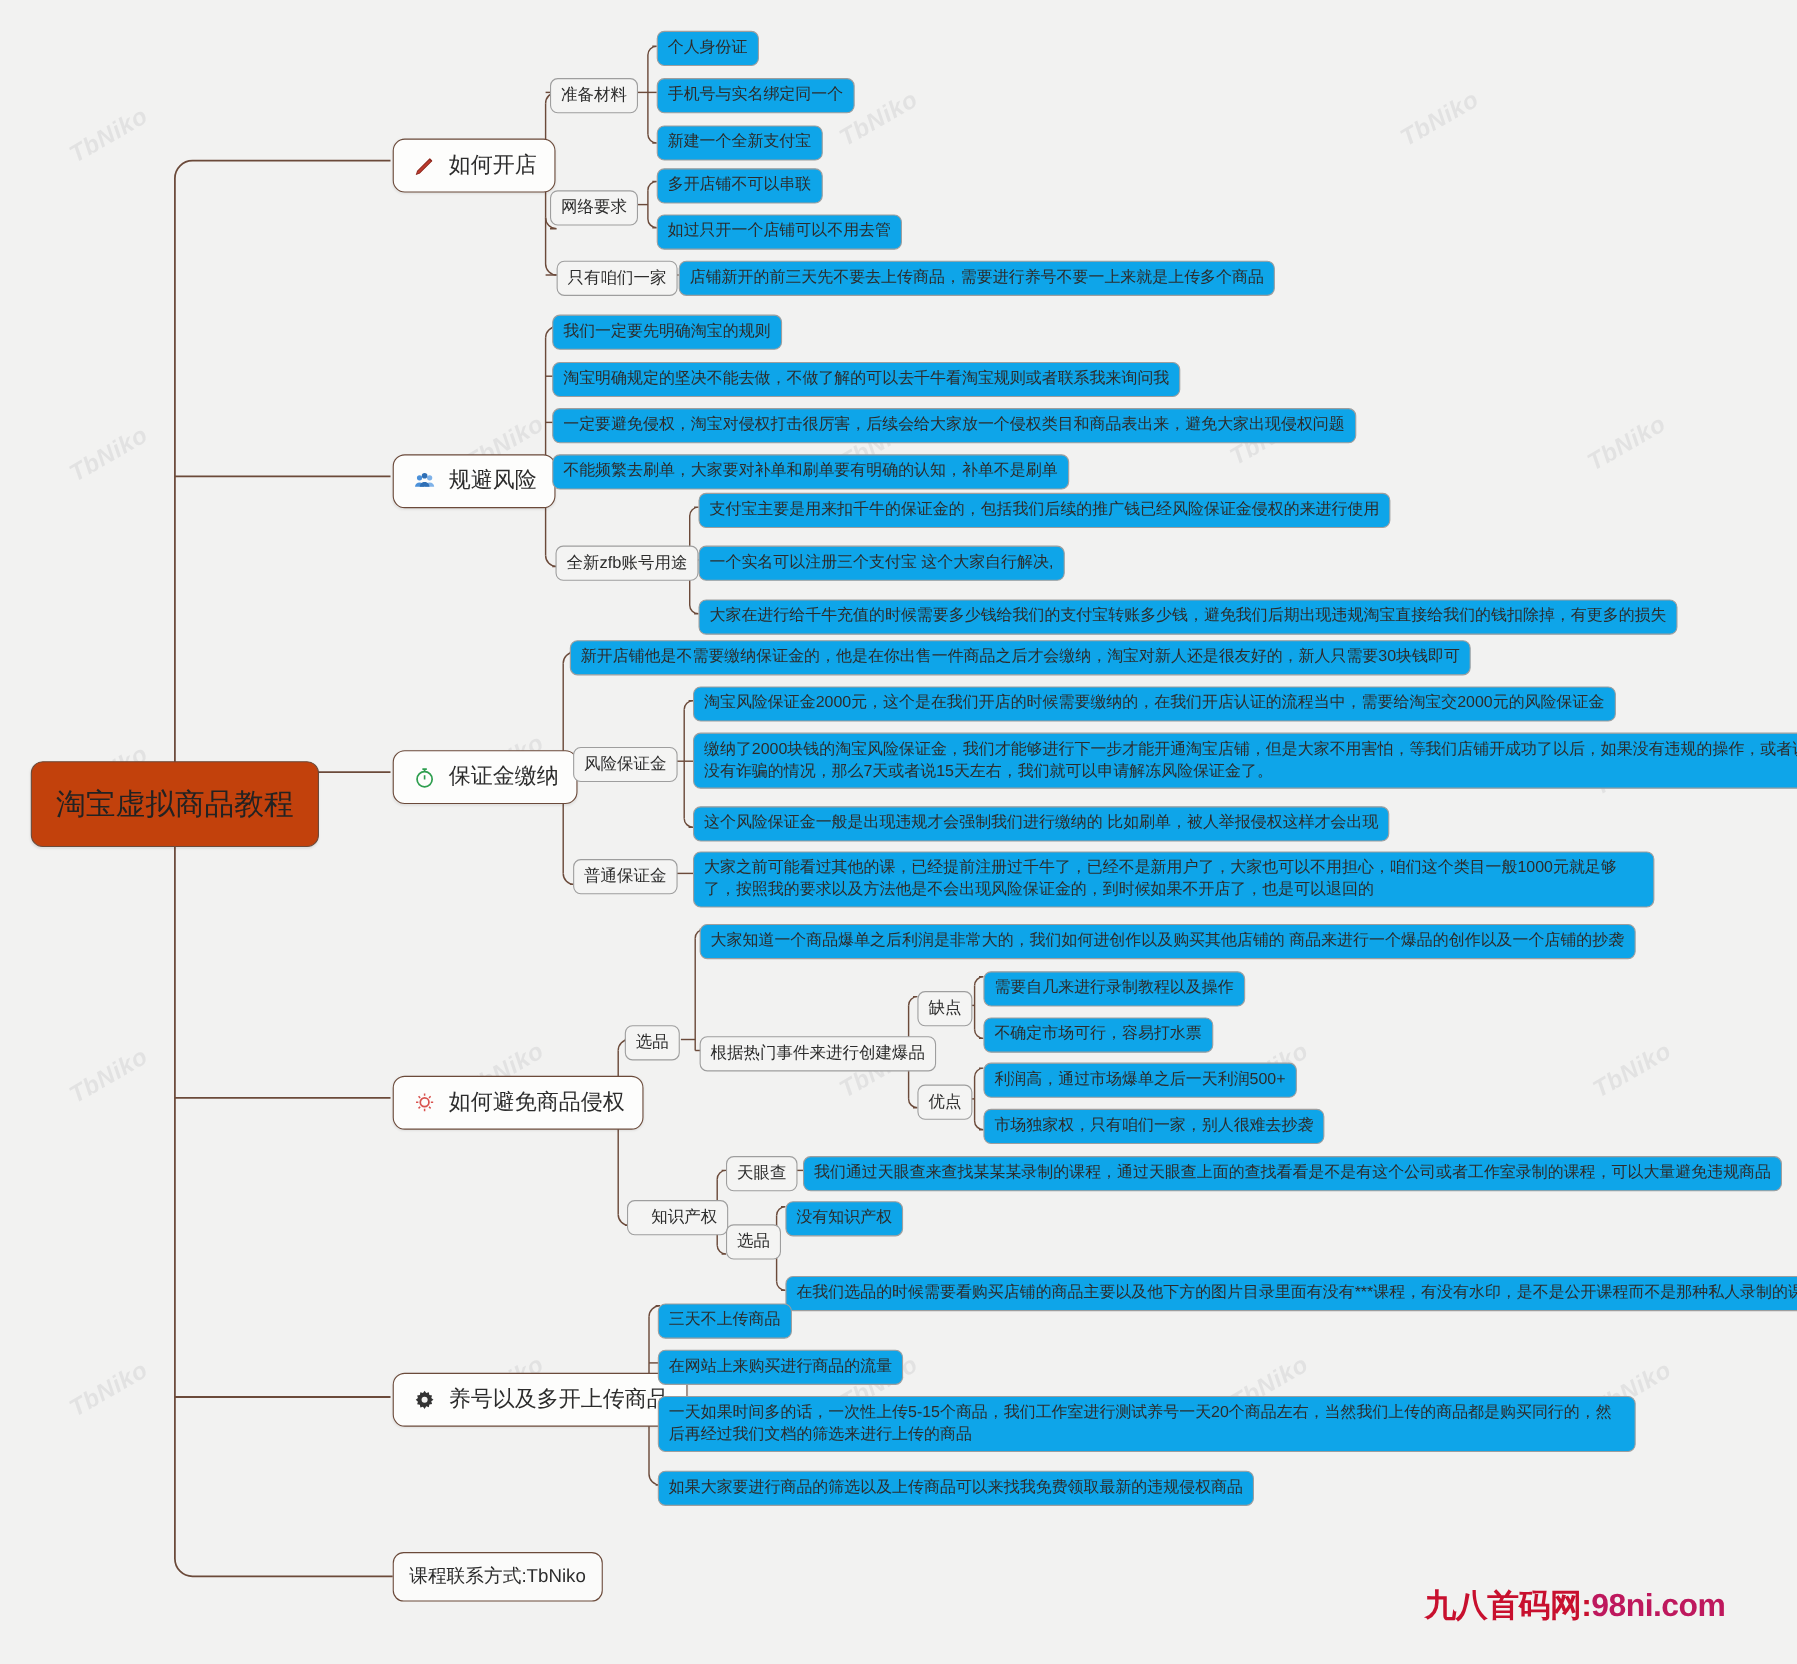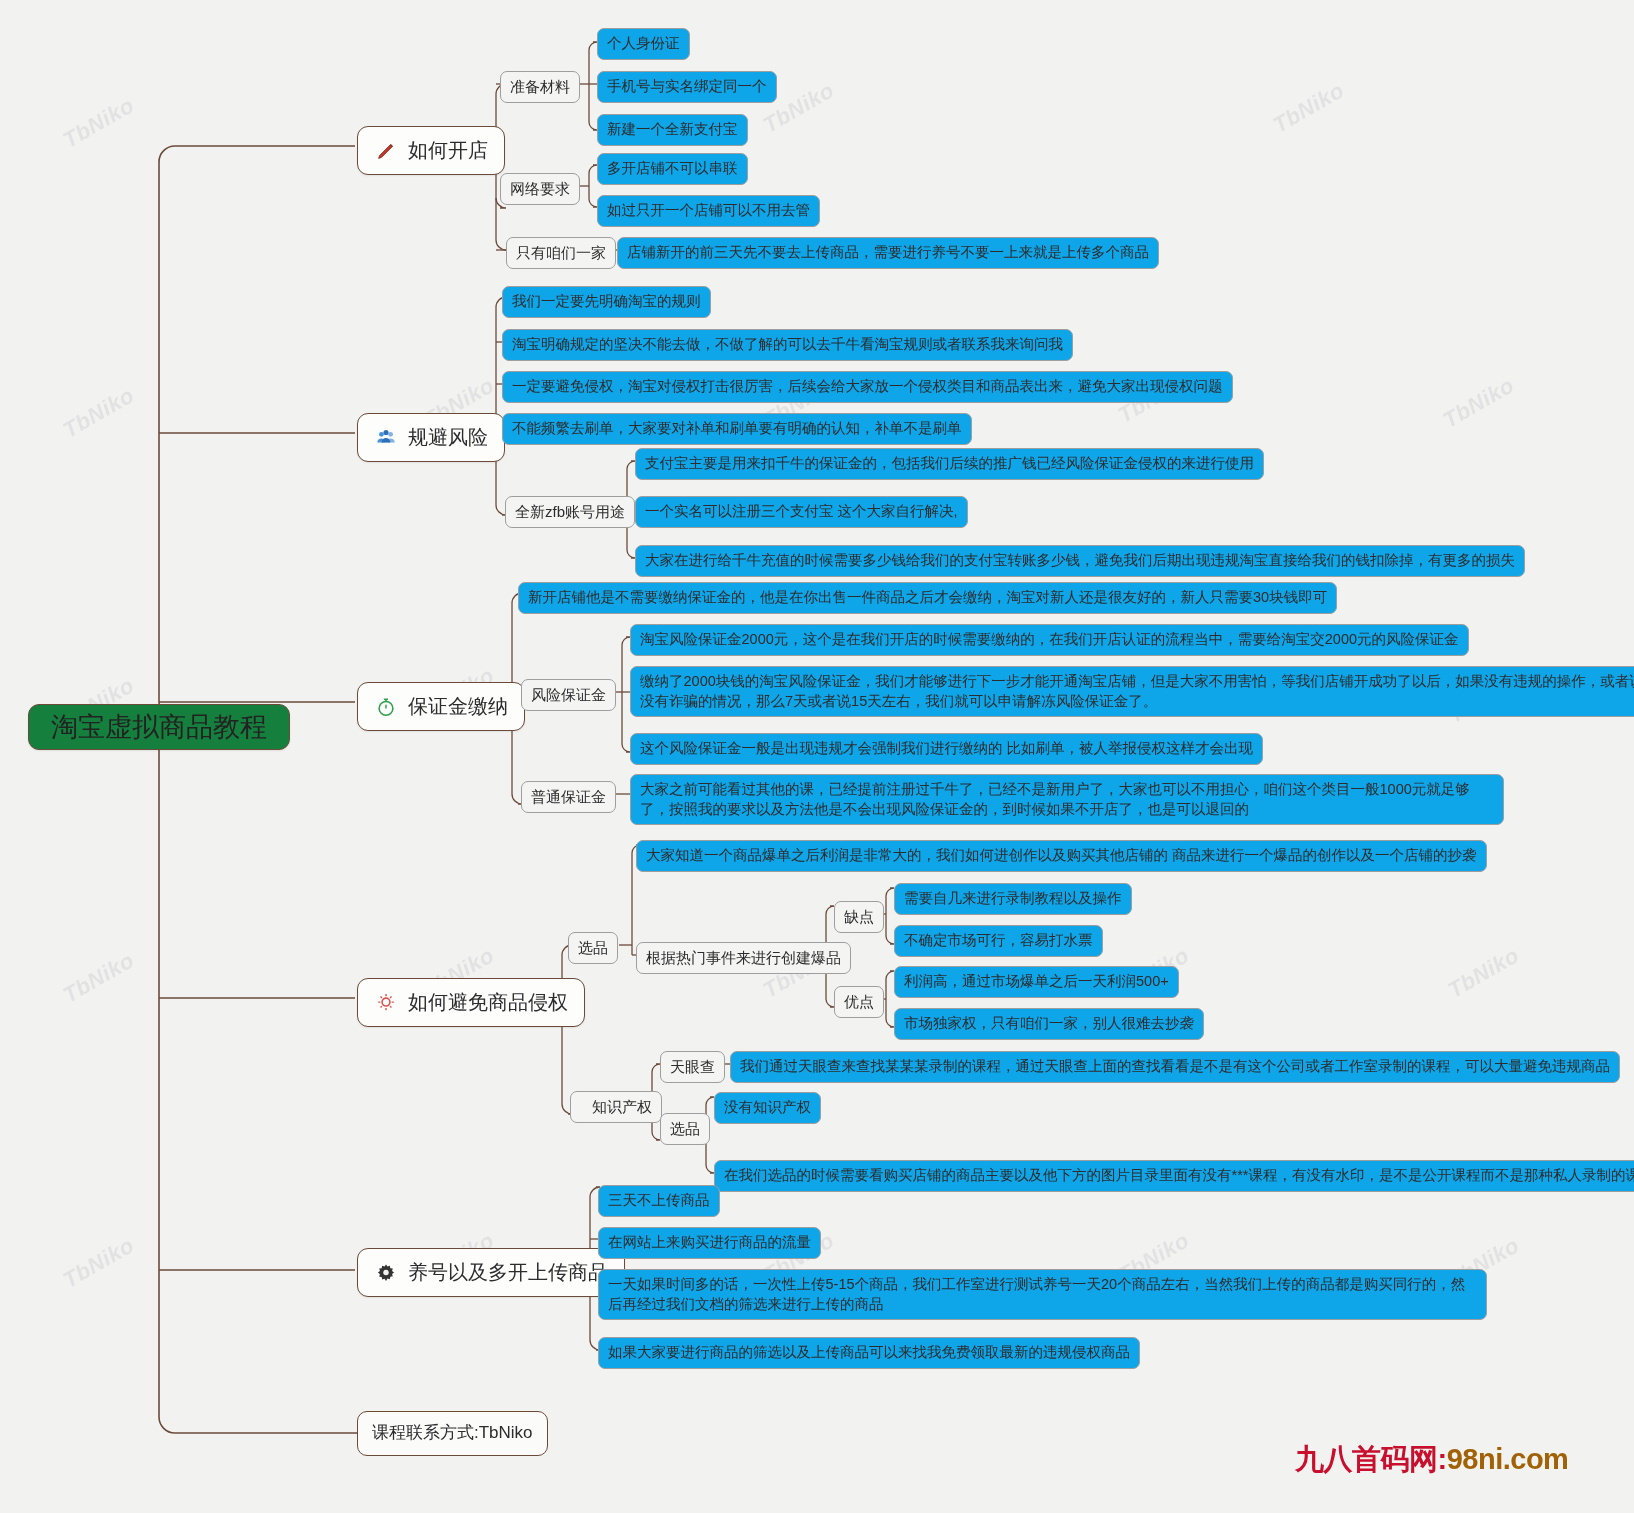--- a/index.html
+++ b/index.html
@@ -39,28 +39,27 @@
     border:1px solid #a9a9a9;
     border-radius:7px;
     color:#2c2c2c;
     white-space:nowrap;
     line-height:1.35;
   }
   .node .tx { display:block; }
 
   
   .root {
-    background:#15803d;
+    background:#c2410c;
     border:1.6px solid #6b4a3a;
     border-radius:11px;
     font-size:27px;
-    padding:4px 22px;
+    padding:20px 22px;
     color:#222;
     box-shadow:0 1px 2px rgba(0,0,0,.08);
-    margin-top:12px;
   }
 
   
   .topic {
     background:#fdfdfc;
     border:1.4px solid #6b4a3a;
     border-radius:11px;
     font-size:20px;
     padding:10px 16px;
     gap:10px;
@@ -89,21 +88,21 @@
 
   
   .brand {
     position:absolute;
     font-size:29px;
     font-weight:800;
     letter-spacing:-0.5px;
     white-space:nowrap;
   }
   .brand .cn { color:#c8102e; }
-  .brand .en { color:#a16207; }
+  .brand .en { color:#be185d; }
 </style>
 </head>
 <body>
 
 <div id="canvas">
 
   <div class="wm" style="left:60px;  top:110px;">TbNiko</div>
   <div class="wm" style="left:760px; top:95px;">TbNiko</div>
   <div class="wm" style="left:1270px;top:95px;">TbNiko</div>
   <div class="wm" style="left:60px;  top:400px;">TbNiko</div>

